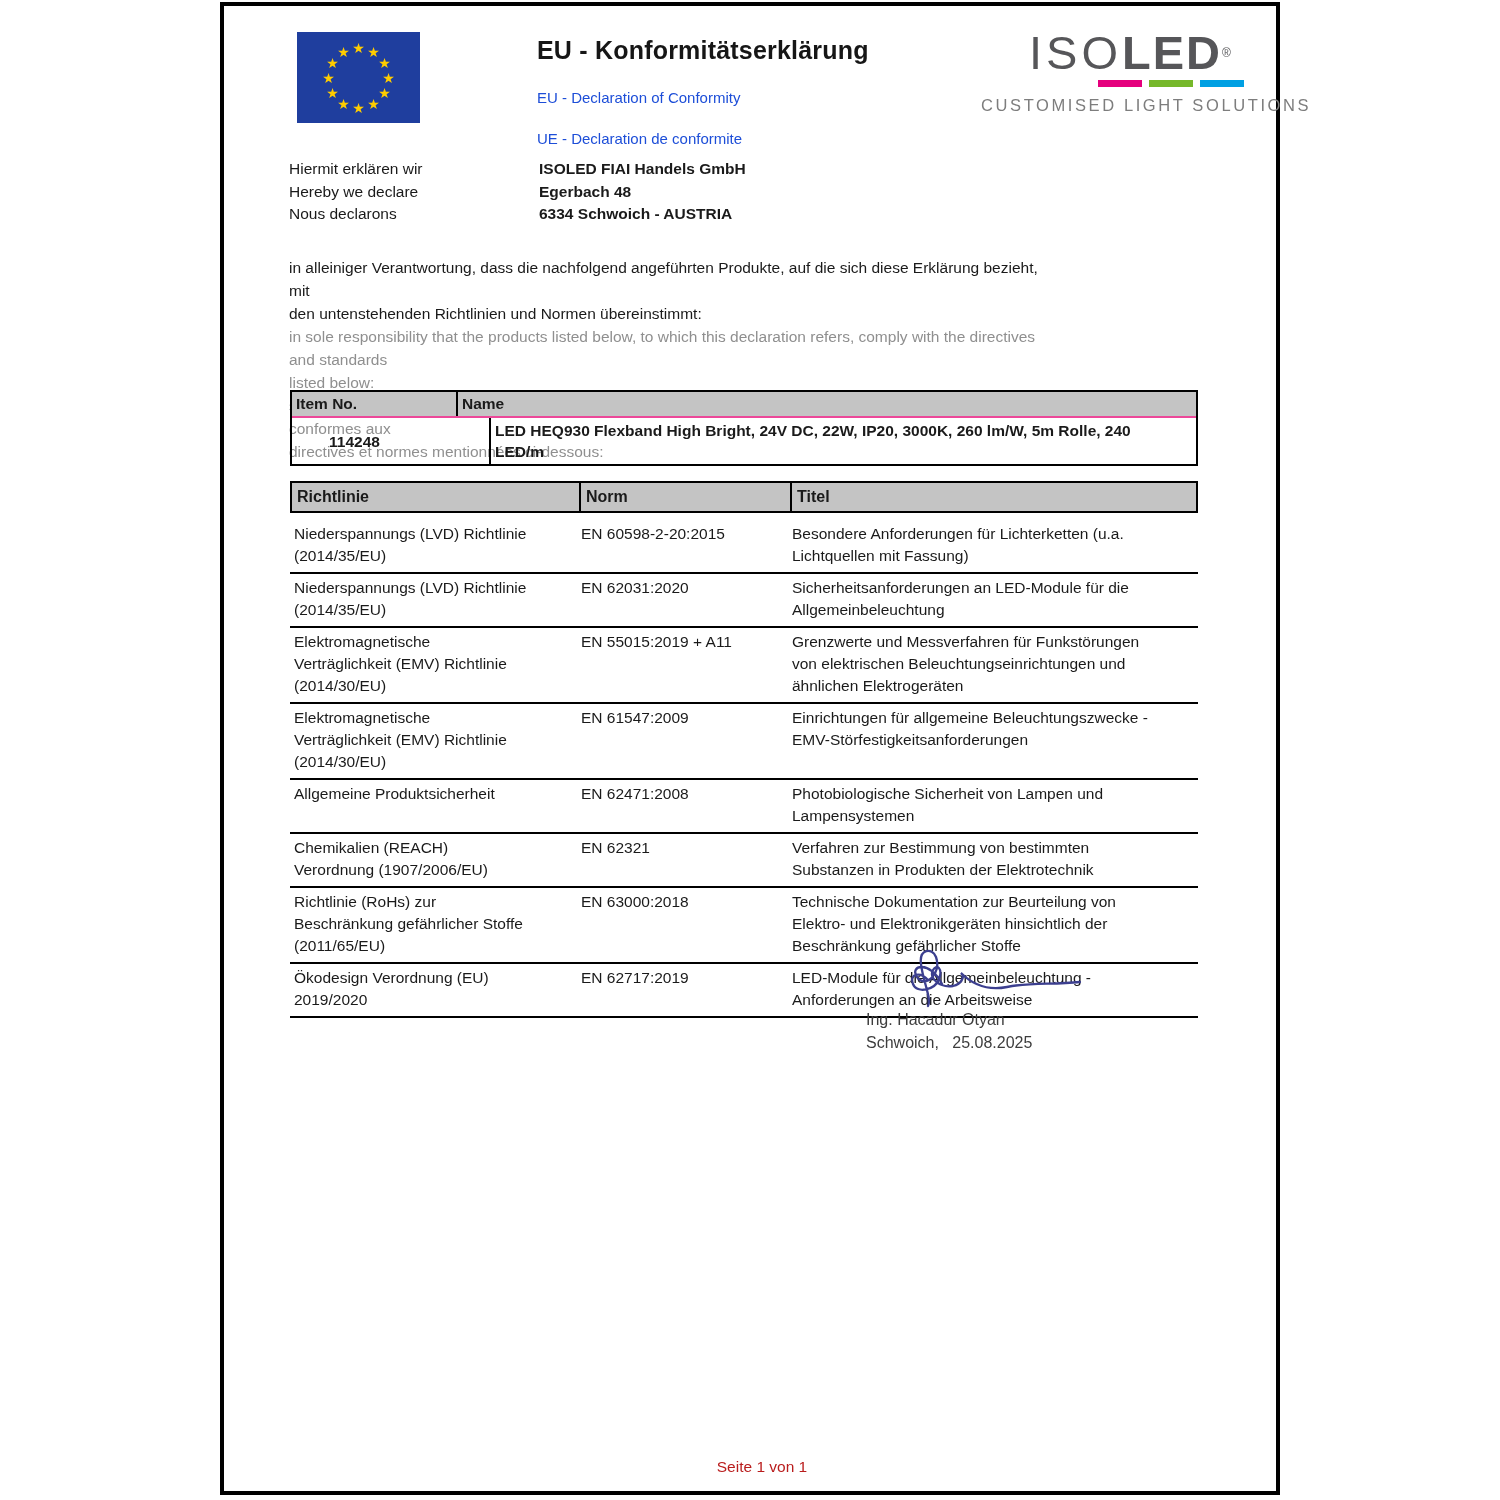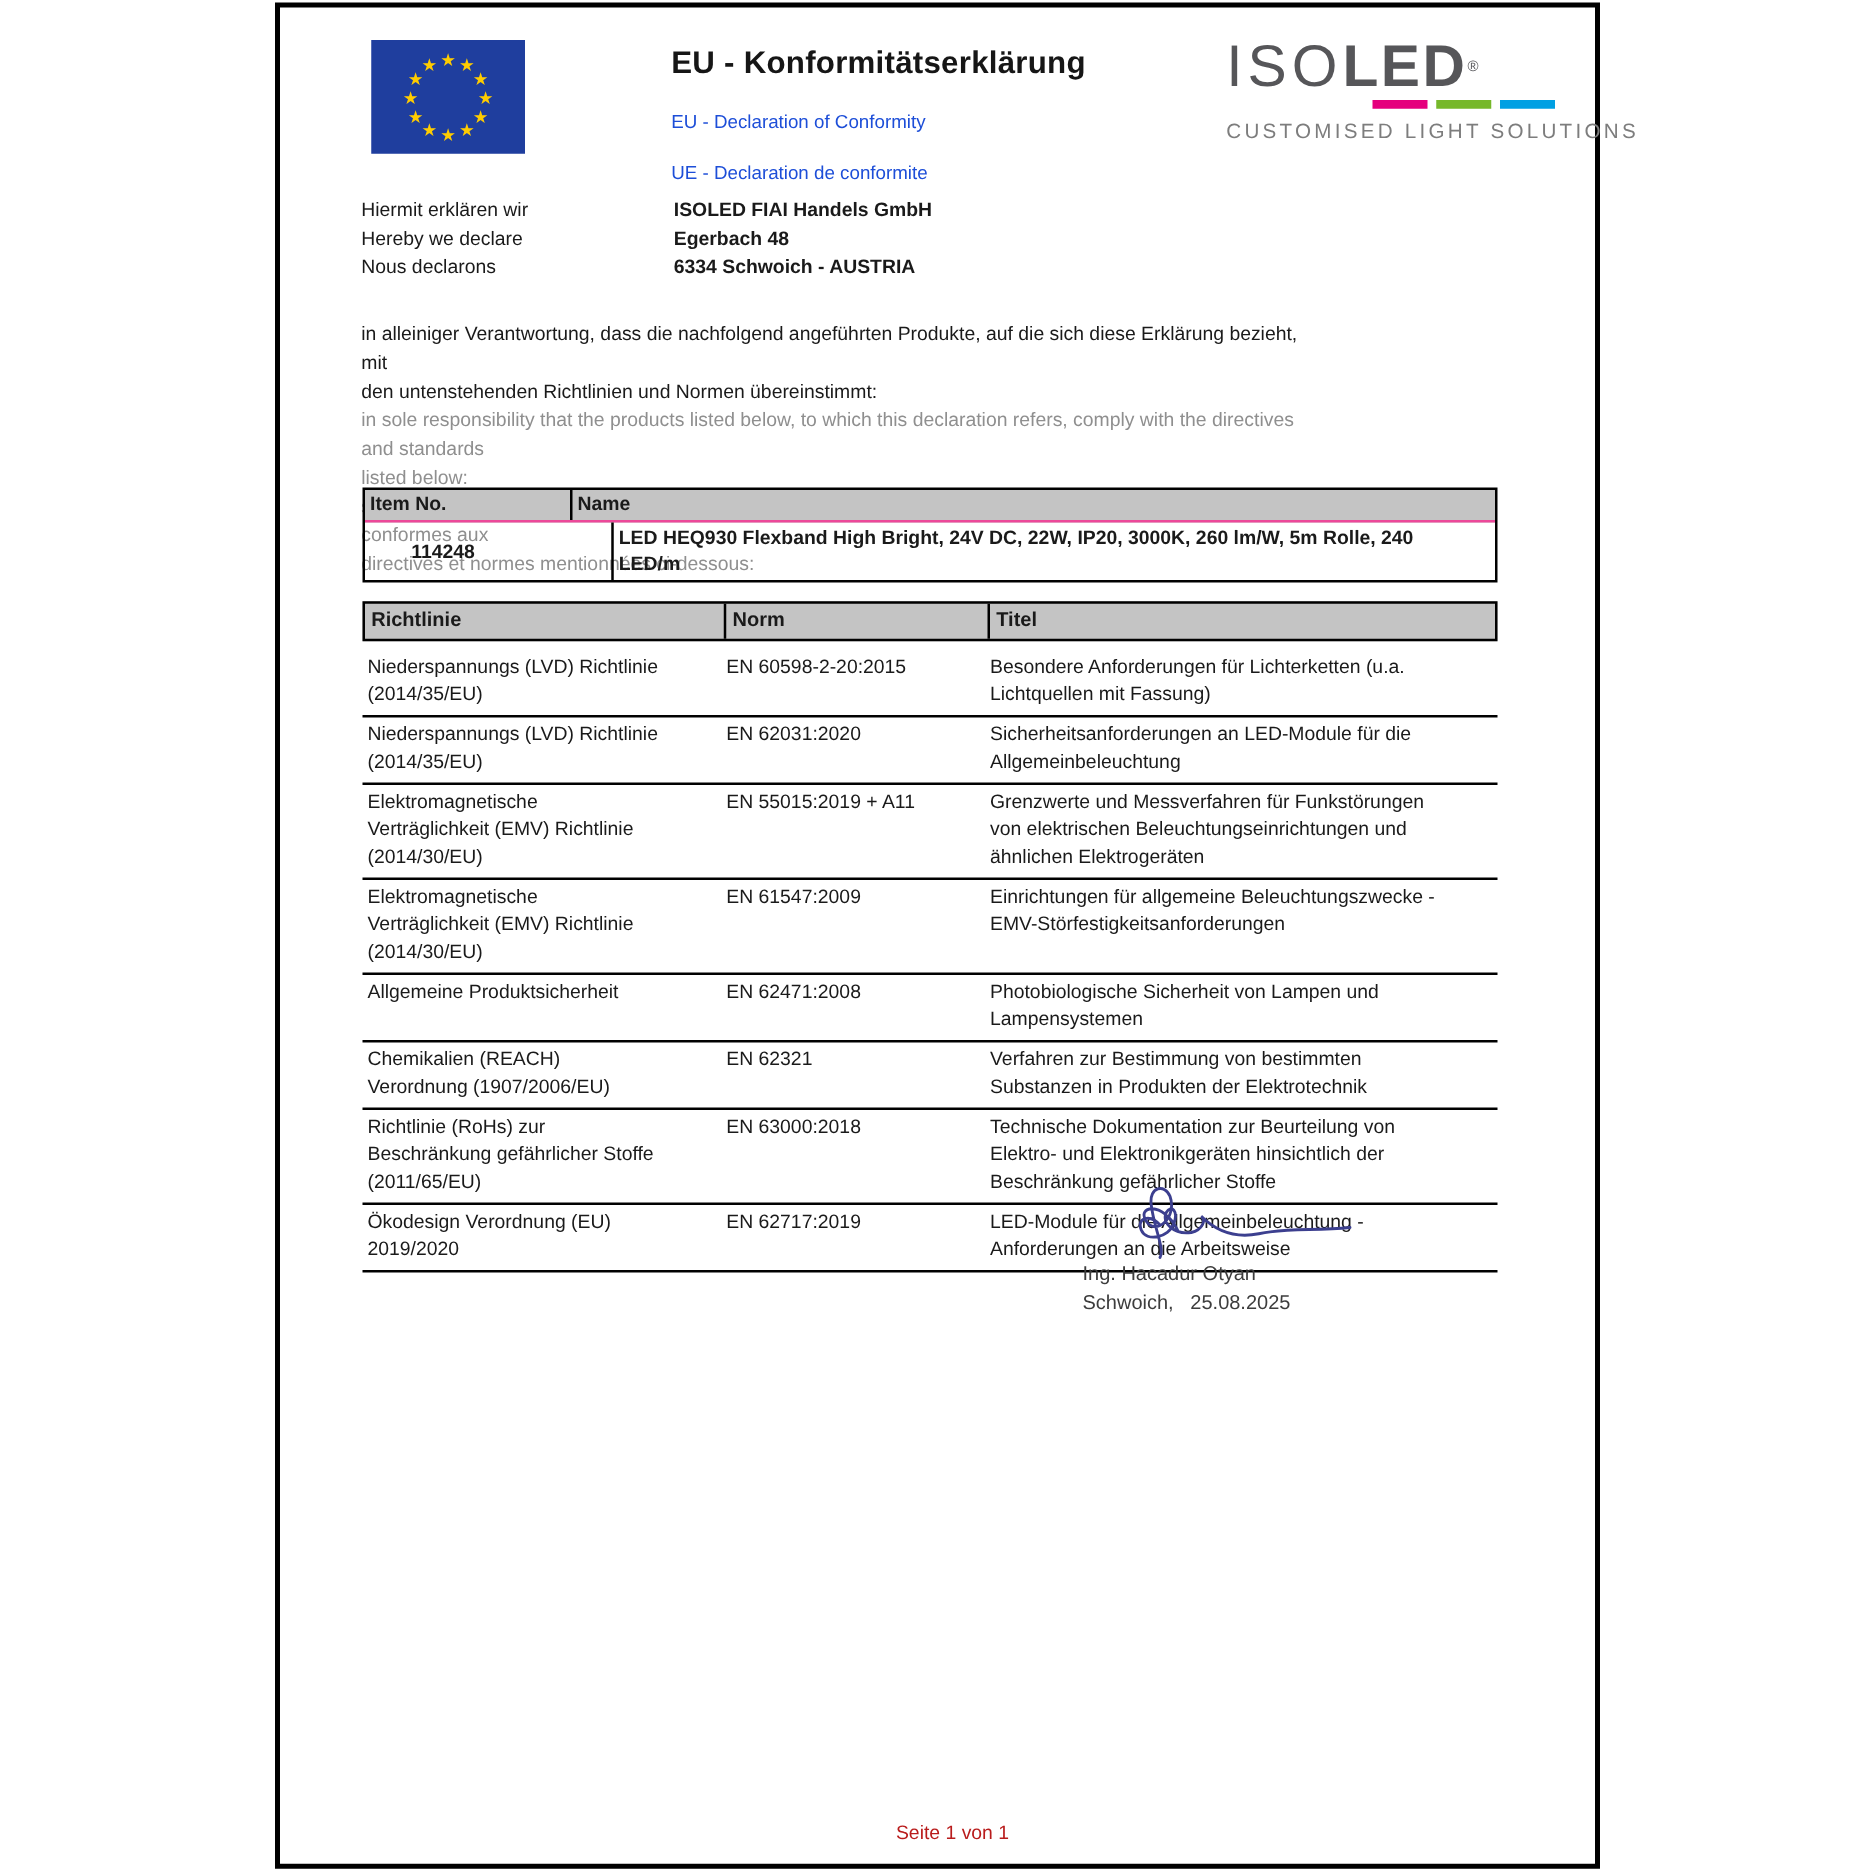--- a/index.html
+++ b/index.html
@@ -22,21 +22,21 @@
   .eu-star:nth-child(9){transform:rotate(240deg) translateY(-30px) rotate(-240deg);}
   .eu-star:nth-child(10){transform:rotate(270deg) translateY(-30px) rotate(-270deg);}
   .eu-star:nth-child(11){transform:rotate(300deg) translateY(-30px) rotate(-300deg);}
   .eu-star:nth-child(12){transform:rotate(330deg) translateY(-30px) rotate(-330deg);}
 
   .title-block { position:absolute; left:313px; top:30px; width:430px; }
   .doc-title { font-size:25px; font-weight:bold; color:#161616; letter-spacing:0.2px; }
   .doc-subtitle { font-size:15px; color:#1d4ed8; margin-top:24px; }
 
   .logo { position:absolute; left:757px; top:22px; width:268px; }
-  .logo-word { position:relative; font-size:47px; color:#565659; letter-spacing:1px; line-height:50px; white-space:nowrap; }
+  .logo-word { position:relative; font-size:47px; color:#565659; letter-spacing:1px; line-height:50px; white-space:nowrap;margin-left:48px; }
   .logo-iso { font-weight:normal; letter-spacing:4px; }
   .logo-led { font-weight:bold; letter-spacing:2px; }
   .logo-reg { font-size:12px; vertical-align:top; color:#565659; }
   .logo-bars { display:flex; gap:7px; margin-left:117px; margin-top:2px; }
   .logo-bar { width:44px; height:7px; }
   .logo-tagline { margin-top:9px; font-size:16.5px; color:#7d7d7d; letter-spacing:2.6px; white-space:nowrap; }
 
   
   .declarant { position:absolute; left:65px; top:152px; display:flex;align-items:center; }
   .declarant-labels { width:250px; font-size:15.5px; }

